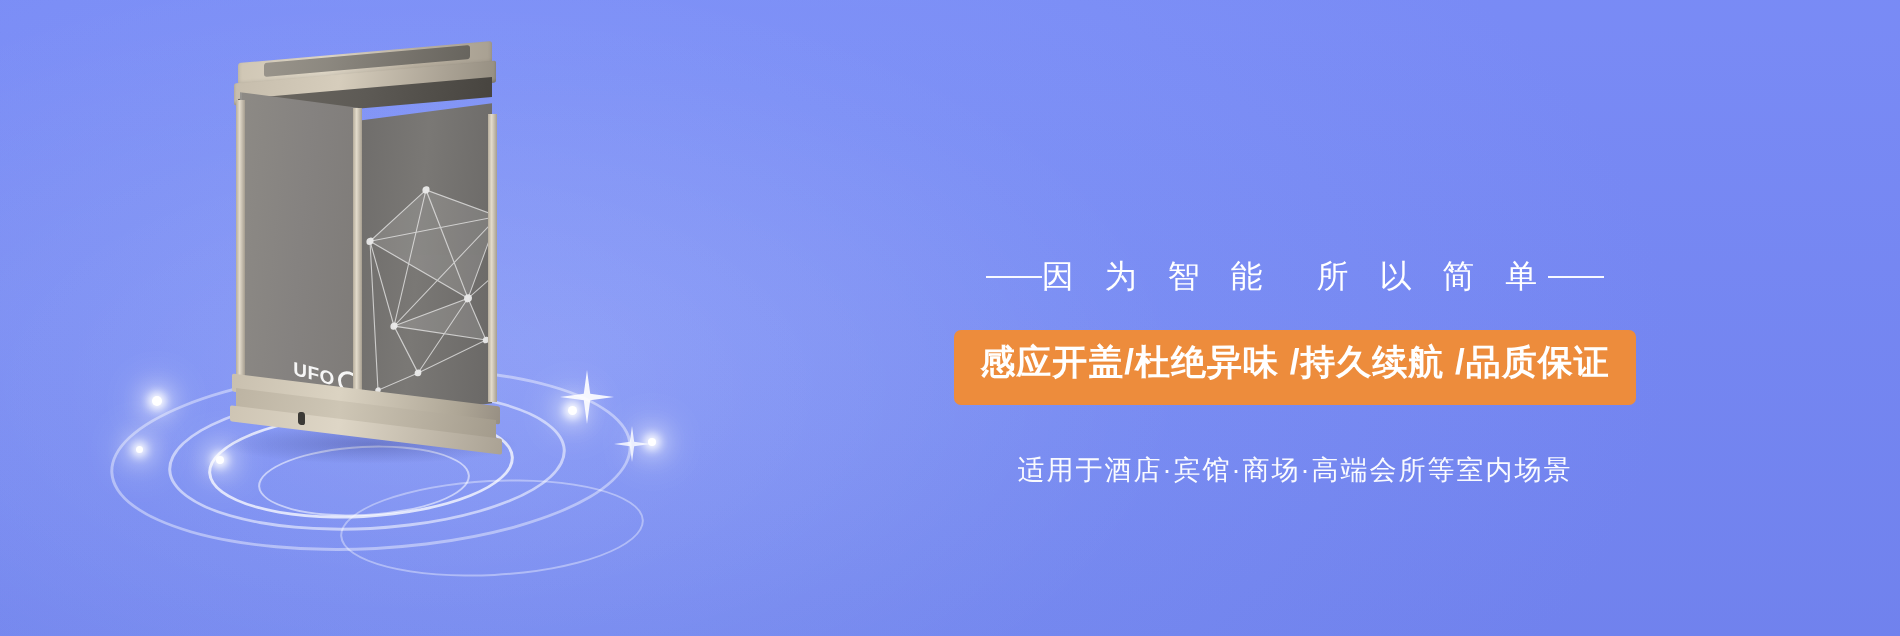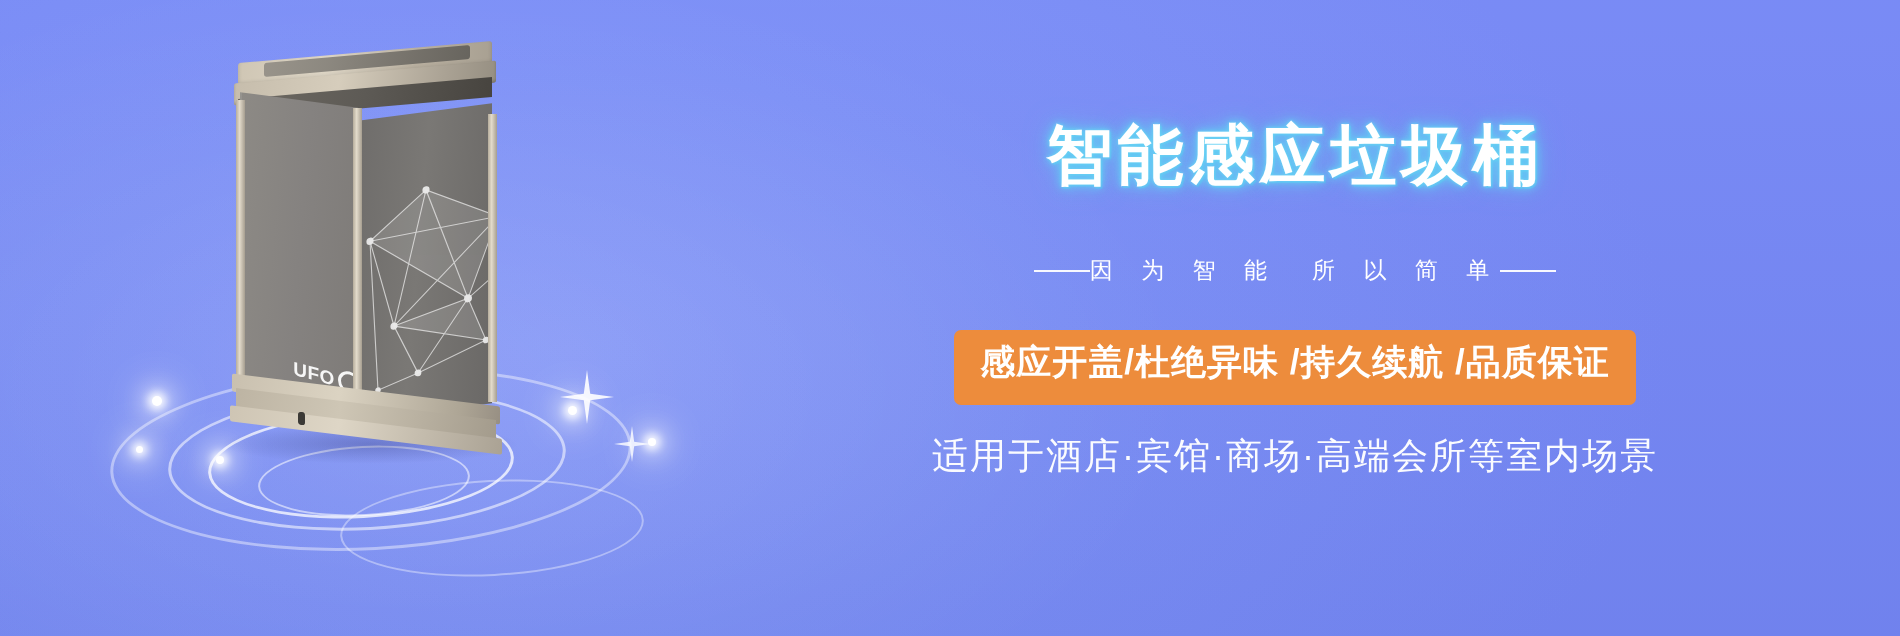--- a/index.html
+++ b/index.html
@@ -274,21 +274,21 @@
       2px 2px 0 rgba(80,190,240,0.55);
   }
 
   .subline {
     position: absolute;
     left: 0; right: 70px;
     top: 255px;
     text-align: center;
     white-space: nowrap;
     color: #ffffff;
-    font-size: 23px;
+    font-size: 32px;
     letter-spacing: 11px;
     font-weight: 400;
     display: flex;
     align-items: center;
     justify-content: center;
   }
   .dash {
     display: inline-block;
     width: 56px;
     height: 2px;
@@ -312,24 +312,24 @@
     letter-spacing: 1px;
     padding: 14px 26px 24px 26px;
     border-radius: 7px;
     white-space: nowrap;
     line-height: 1.05;
   }
 
   .footnote {
     position: absolute;
     left: 0; right: 70px;
-    top: 432px;
+    top: 452px;
     text-align: center;
     color: #ffffff;
-    font-size: 36px;
+    font-size: 27px;
     letter-spacing: 2px;
     white-space: nowrap;
     opacity: .97;
   }
 </style>
 </head>
 <body>
 
 <div class="banner">
 
@@ -411,21 +411,20 @@
 
       <div class="base-top"></div>
       <div class="base-mid"></div>
       <div class="base-bot"></div>
       <div class="base-hole"></div>
     </div>
   </div>
 
   <div class="copy">
 
-    <div class="headline">智能感应垃圾桶</div>
 
     <div class="subline">
       <span class="dash"></span>
       <span>因 为 智 能　所 以 简 单</span>
       <span class="dash"></span>
     </div>
 
     <div class="badge-wrap">
       <div class="badge">感应开盖/杜绝异味 /持久续航 /品质保证</div>
     </div>

